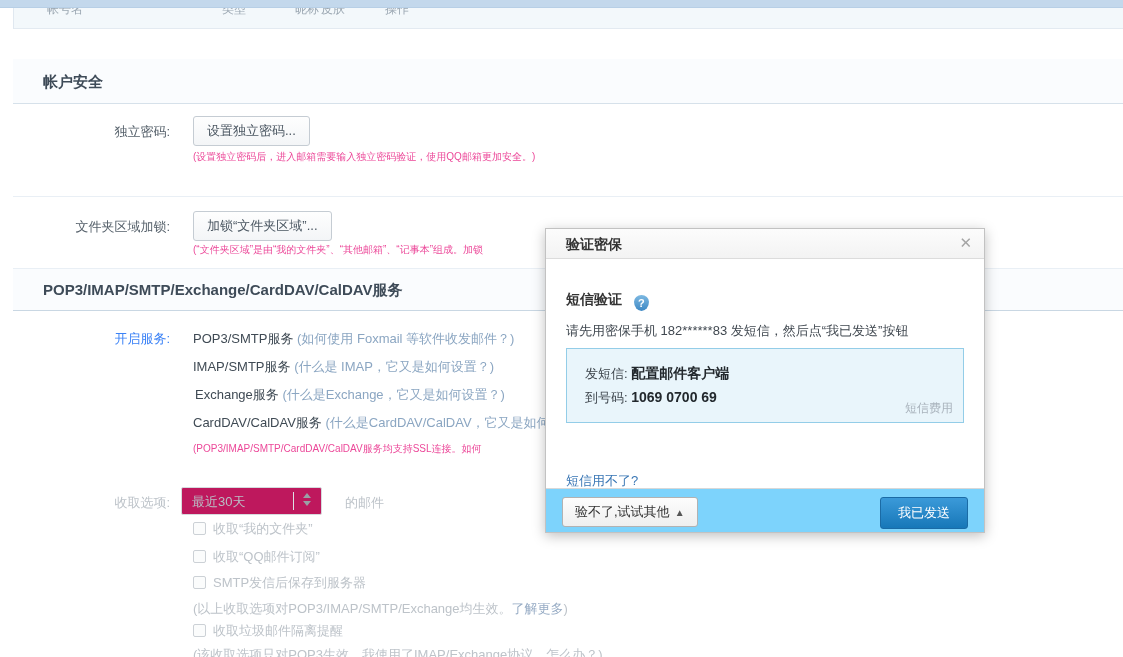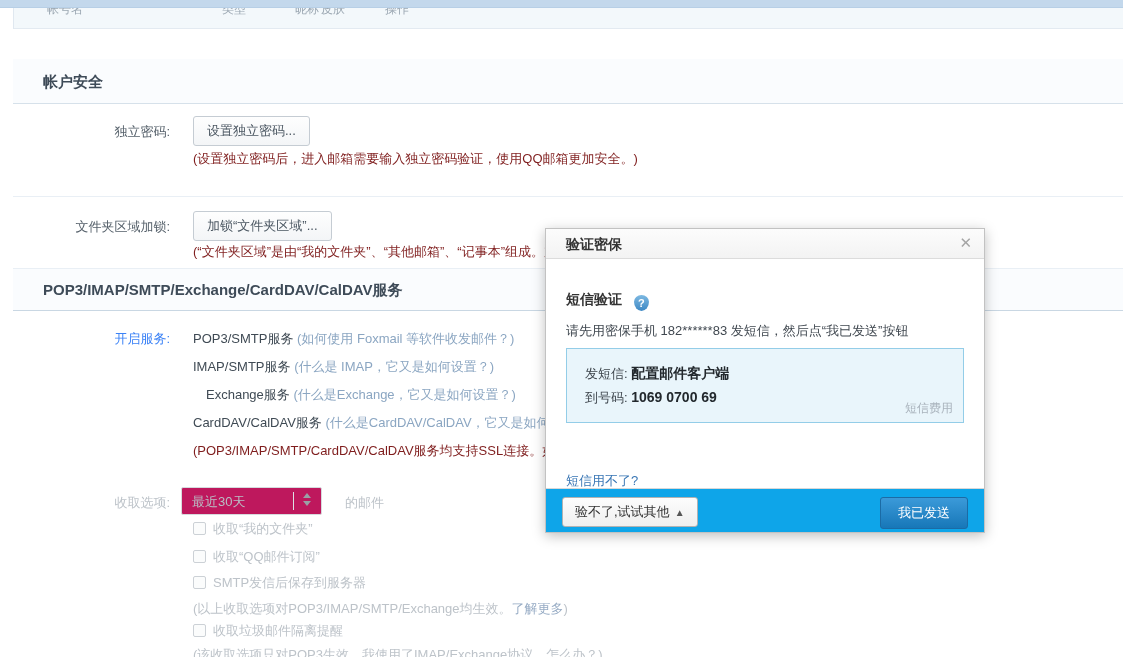--- a/index.html
+++ b/index.html
@@ -26,21 +26,21 @@
   .band1 .band-title { line-height:45px; }
   .band2 { top:268px; height:43px; border-top:1px solid #e9eff5; border-bottom:1px solid #c9d7e3; }
   .band2 .band-title { line-height:42px; }
 
   .flabel { left:13px; width:157px; text-align:right; font-size:13px; color:#55606a; white-space:nowrap; }
   .flabel.dim { color:#3b82f6; }
   .flabel.off { color:#bdc3c9; }
   .pbtn { border:1px solid #c5ccd3; border-radius:3px; background:linear-gradient(#fefefe,#f3f5f7);
     color:#4a5661; font-size:13px; padding:5px 13px; cursor:pointer; white-space:nowrap;
     font-family:"Liberation Sans", sans-serif; }
-  .note { font-size:13px; color:#7f1d1d; white-space:nowrap; }
+  .note { font-size:10px; color:#ec4899; white-space:nowrap; }
   .divider { left:13px; width:1110px; height:0; border-top:1px solid #e9eff5; }
 
   .svc-line { font-size:13px; white-space:nowrap; }
   .svc-name { color:#3f4a54; }
   .svc-link { color:#8ba6c2; cursor:pointer; }
 
   
   .fake-select { left:181px; top:487px; width:141px; height:28px; border:1px solid #d6dadd;
     border-radius:2px; background:#be185d; }
   .fake-select .val { position:absolute; left:10px; top:5px; font-size:13px; color:#b9bfc5; }
@@ -65,21 +65,21 @@
   .help-badge { display:inline-block; width:15px; height:16px; margin-left:8px; vertical-align:-3px;
     background:linear-gradient(#7db9e2,#3e88c4); border-radius:50% 50% 50% 50% / 42% 42% 58% 58%;
     color:#fff; font-size:11px; font-weight:bold; text-align:center; line-height:16px; cursor:pointer; }
   .m-instr { position:absolute; left:20px; top:93px; font-size:13px; color:#404850; white-space:nowrap; }
   .sms-box { position:absolute; left:20px; top:119px; width:398px; height:75px;
     background:#e9f5fb; border:1px solid #93cde8; }
   .sms-line { position:absolute; left:18px; font-size:13px; color:#3d454c; white-space:nowrap; }
   .sms-line b { color:#22282d; font-size:14px; }
   .sms-fee { position:absolute; right:10px; bottom:5px; font-size:12px; color:#a9b3bc; cursor:pointer; }
   .m-alt { position:absolute; left:20px; top:243px; font-size:13px; color:#3a77b5; cursor:pointer; }
-  .m-foot { position:absolute; left:0; right:0; bottom:0; height:44px; background:#0ea5e9; border-top:1px solid #d8d8d8; }
+  .m-foot { position:absolute; left:0; right:0; bottom:0; height:44px; background:#7dd3fc; border-top:1px solid #d8d8d8; }
   .btn-other { position:absolute; left:16px; top:8px; border:1px solid #b2b2b2; border-radius:3px;
     background:linear-gradient(#fdfdfd,#efefef); color:#333; font-size:13px; padding:5px 12px;
     cursor:pointer; font-family:"Liberation Sans", sans-serif; }
   .btn-other .arr { font-size:10px; color:#555; margin-left:5px; }
   .btn-confirm { position:absolute; right:16px; top:8px; border:1px solid #1b6ba5; border-radius:3px;
     background:linear-gradient(#3b9ad9,#1777b8); color:#fff; font-size:13px; padding:6px 17px;
     cursor:pointer; font-family:"Liberation Sans", sans-serif; }
 </style>
 </head>
 <body>
@@ -115,21 +115,21 @@
 </div>
 
 <div class="abs flabel dim" style="top:330px">开启服务:</div>
 
 <div class="abs svc-line" style="left:193px; top:330px">
   <span class="svc-name">POP3/SMTP服务 </span><span class="svc-link">(如何使用 Foxmail 等软件收发邮件？)</span>
 </div>
 <div class="abs svc-line" style="left:193px; top:358px">
   <span class="svc-name">IMAP/SMTP服务 </span><span class="svc-link">(什么是 IMAP，它又是如何设置？)</span>
 </div>
-<div class="abs svc-line" style="left:206px; top:386px">
+<div class="abs svc-line" style="left:195px; top:386px">
   <span class="svc-name">Exchange服务 </span><span class="svc-link">(什么是Exchange，它又是如何设置？)</span>
 </div>
 <div class="abs svc-line" style="left:193px; top:414px">
   <span class="svc-name">CardDAV/CalDAV服务 </span><span class="svc-link">(什么是CardDAV/CalDAV，它又是如何设</span>
 </div>
 <div class="abs note" style="left:193px; top:442px">(POP3/IMAP/SMTP/CardDAV/CalDAV服务均支持SSL连接。如何</div>
 
 <div class="abs flabel off" style="top:494px">收取选项:</div>
 <div class="abs fake-select">
   <span class="val">最近30天</span>

